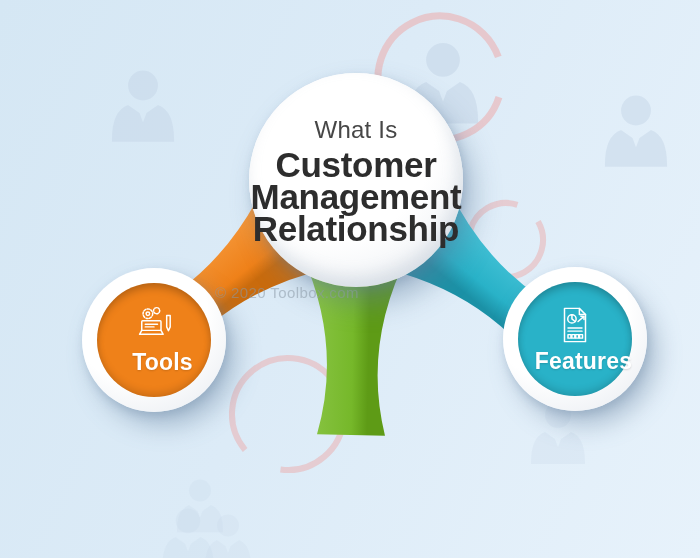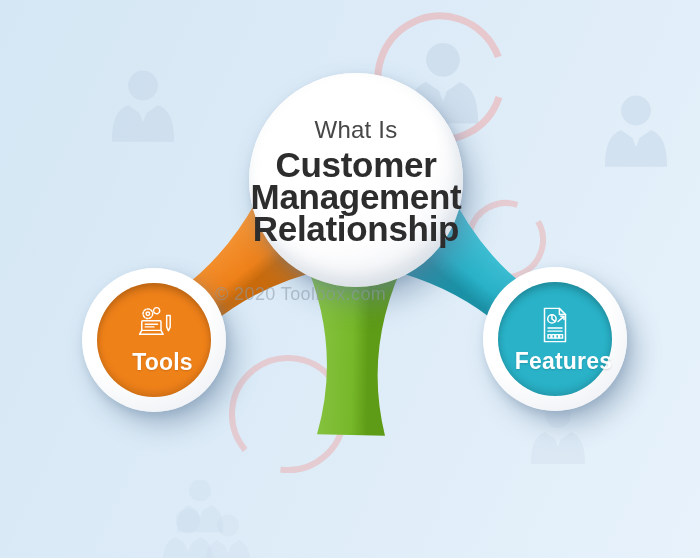--- a/index.html
+++ b/index.html
@@ -32,21 +32,21 @@
     width:114px; height:114px; border-radius:50%;
     display:flex; flex-direction:column; align-items:center; justify-content:center; gap:2px;
     box-shadow: inset 0 6px 9px -2px rgba(0,0,0,0.25), inset 0 -5px 9px -2px rgba(0,0,0,0.16);
   }
   .node-icon { position:static !important; width:42px; height:42px; flex:0 0 auto; }
   .node-icon * { stroke:#ffffff; fill:none; stroke-width:1.7; stroke-linecap:round; stroke-linejoin:round; }
   .node-label { color:#ffffff; font-size:23px; font-weight:bold; letter-spacing:0.2px;
     text-shadow:0 1px 2px rgba(0,0,0,0.15);margin-left:17px; }
 
   .watermark {
-    position:absolute; left:215px; top:284px; font-size:18px; letter-spacing:0.4px;
+    position:absolute; left:215px; top:284px; font-size:15px; letter-spacing:0.4px;
     color: rgba(138,153,166,0.55); z-index:30; white-space:nowrap;
   }
   .layer-nodes { position:absolute; left:0; top:0; width:700px; height:558px; z-index:20; }
 </style>
 </head>
 <body>
 
 <div class="stage">
 
   <svg class="decor-svg" viewBox="0 0 700 558">
@@ -115,21 +115,21 @@
           <rect x="10" y="18" width="22" height="11" rx="1"></rect>
           <path d="M14 22 h14 M14 25 h10"></path>
           <path d="M10 29 L7.5 33.5 H34.5 L32 29"></path>
           <path d="M38.5 12 h4 v13 l-2 4.5 l-2 -4.5 z"></path>
         </svg>
         <div class="node-label">Tools</div>
       </div>
     </div>
 
 
-    <div class="shell" style="left:483px; top:267px; width:144px; height:144px">
+    <div class="shell" style="left:503px; top:267px; width:144px; height:144px">
       <div class="node-inner" style="background-color: rgb(41, 178, 200);">
         <svg class="node-icon" viewBox="0 0 48 48">
           <path d="M12 5 h17 l7 7 v31 H12 z"></path>
           <path d="M29 5 v7 h7"></path>
           <circle cx="20.5" cy="17" r="4.8"></circle>
           <path d="M20.5 17 V12.2 M20.5 17 l3.6 3"></path>
           <path d="M27.5 20 l6.5 -5.5"></path>
           <path d="M30.6 13.9 l3.6 0.3 l0.1 3.6"></path>
           <path d="M16 27.5 h16 M16 31 h16"></path>
           <rect x="16" y="35" width="3.4" height="4"></rect>

